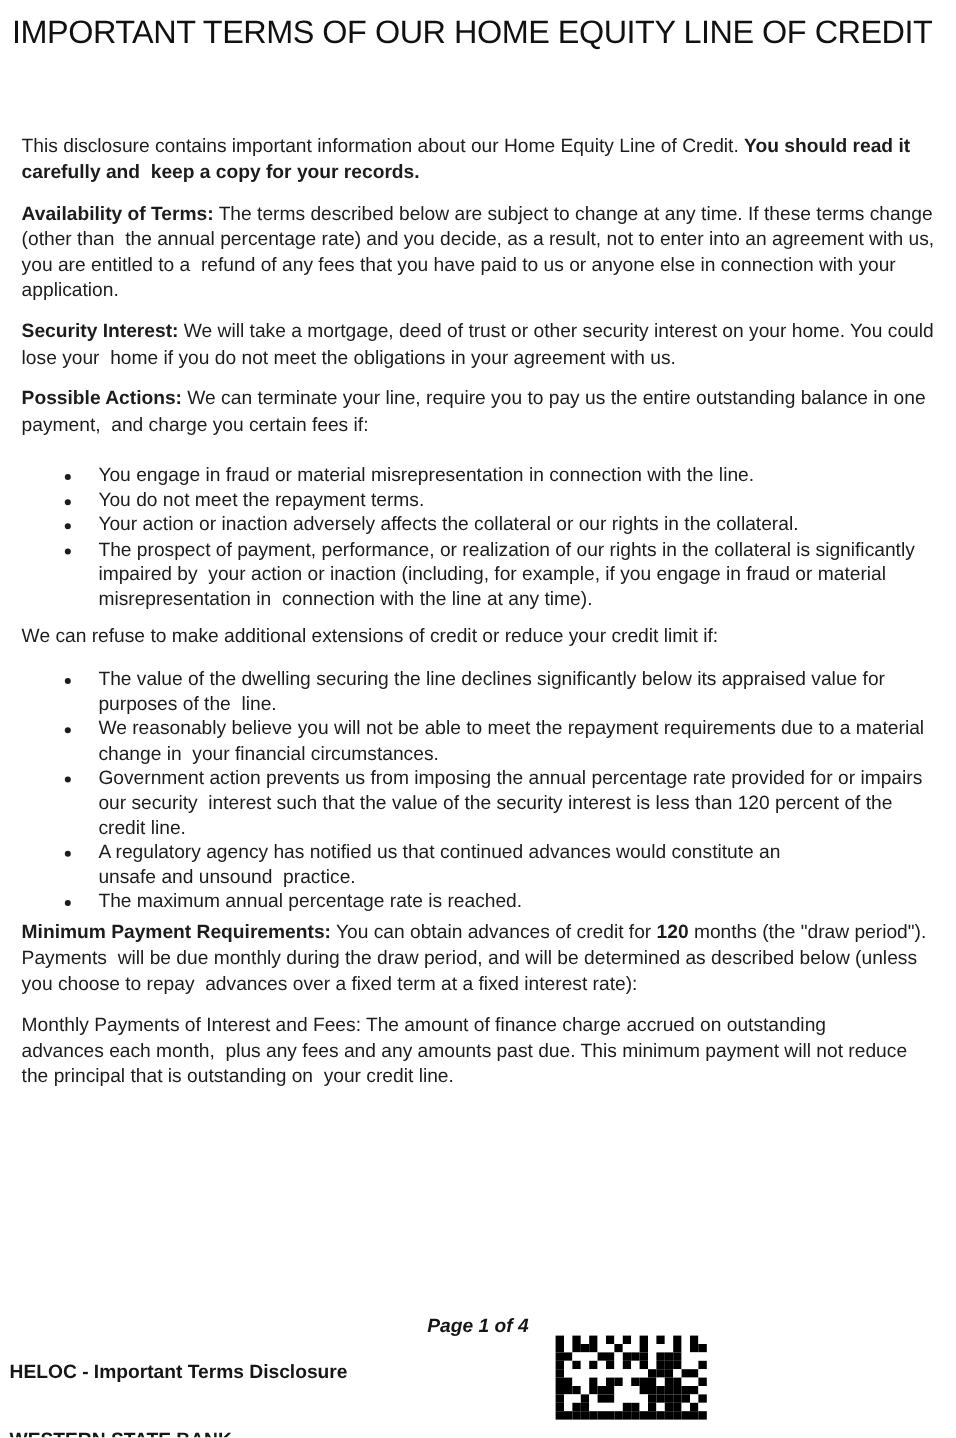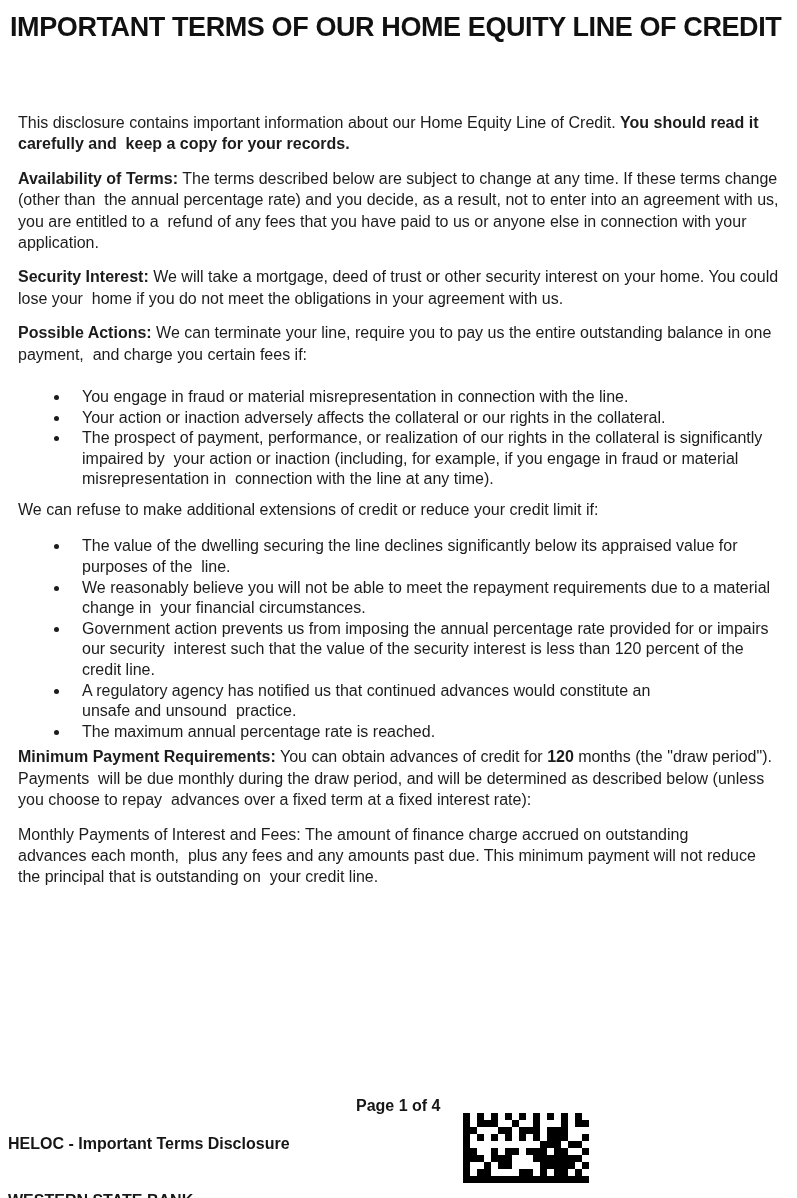--- a/index.html
+++ b/index.html
@@ -16,21 +16,21 @@
     font-family: "Liberation Sans", sans-serif;
     font-size: 16px;
     line-height: 21.4px;
     color: #1c1c1c;
     box-sizing: border-box;
     padding: 12px 17px 0 18px;
   }
   h1.doc-title {
     font-size: 27px;
     line-height: 30px;
-    font-weight: bold;
+    font-weight: normal;
     letter-spacing: -0.4px;
     white-space: nowrap;
     margin: 0 0 70px -8px;
     color: #111111;
   }
   p.para {
     margin: 0 0 13px 0;
     white-space: pre-wrap;
   }
   .b { font-weight: bold; }
@@ -66,20 +66,21 @@
     color: #161616;
   }
   .page-info {
     position: absolute;
     left: 356px;
     top: 1096px;
     font-weight: bold;
     font-size: 16px;
     line-height: 19px;
     color: #161616;
+    font-style: italic;
   }
   .barcode {
     position: absolute;
     left: 463px;
     top: 1113px;
     width: 126px;
     height: 70px;
     display: grid;
     grid-template-columns: repeat(18, 1fr);
     grid-template-rows: repeat(10, 1fr);
@@ -97,20 +98,21 @@
   <p class="para"><span>This disclosure contains important information about our Home Equity Line of Credit. </span><span class="b">You should read it carefully and  keep a copy for your records.</span></p>
 
   <p class="para"><span class="b">Availability of Terms:</span><span> The terms described below are subject to change at any time. If these terms change (other than  the annual percentage rate) and you decide, as a result, not to enter into an agreement with us, you are entitled to a  refund of any fees that you have paid to us or anyone else in connection with your application.</span></p>
 
   <p class="para"><span class="b">Security Interest:</span><span> We will take a mortgage, deed of trust or other security interest on your home. You could lose your  home if you do not meet the obligations in your agreement with us.</span></p>
 
   <p class="para"><span class="b">Possible Actions:</span><span> We can terminate your line, require you to pay us the entire outstanding balance in one payment,  and charge you certain fees if:</span></p>
 
   <ul class="bullets">
     <li>You engage in fraud or material misrepresentation in connection with the line.</li>
+    <li>You do not meet the repayment terms.</li>
     <li>Your action or inaction adversely affects the collateral or our rights in the collateral.</li>
     <li>The prospect of payment, performance, or realization of our rights in the collateral is significantly impaired by  your action or inaction (including, for example, if you engage in fraud or material misrepresentation in  connection with the line at any time).</li>
   </ul>
 
   <p class="para">We can refuse to make additional extensions of credit or reduce your credit limit if:</p>
 
   <ul class="bullets second">
     <li>The value of the dwelling securing the line declines significantly below its appraised value for purposes of the  line.</li>
     <li>We reasonably believe you will not be able to meet the repayment requirements due to a material change in  your financial circumstances.</li>
     <li>Government action prevents us from imposing the annual percentage rate provided for or impairs our security  interest such that the value of the security interest is less than 120 percent of the credit line.</li>

